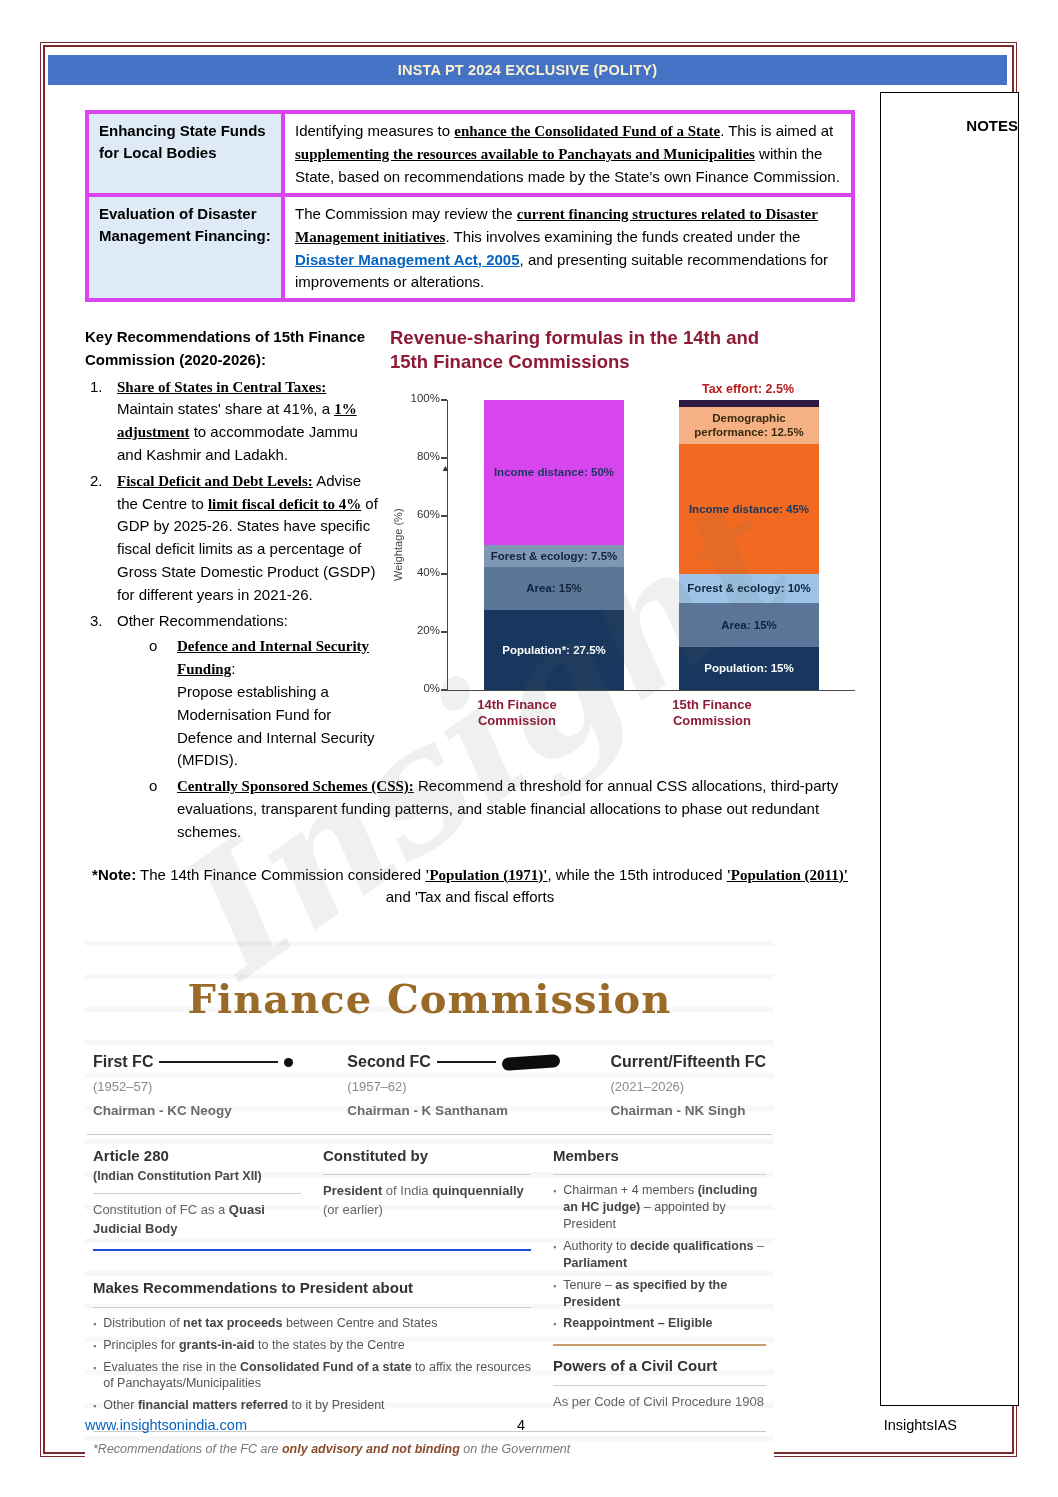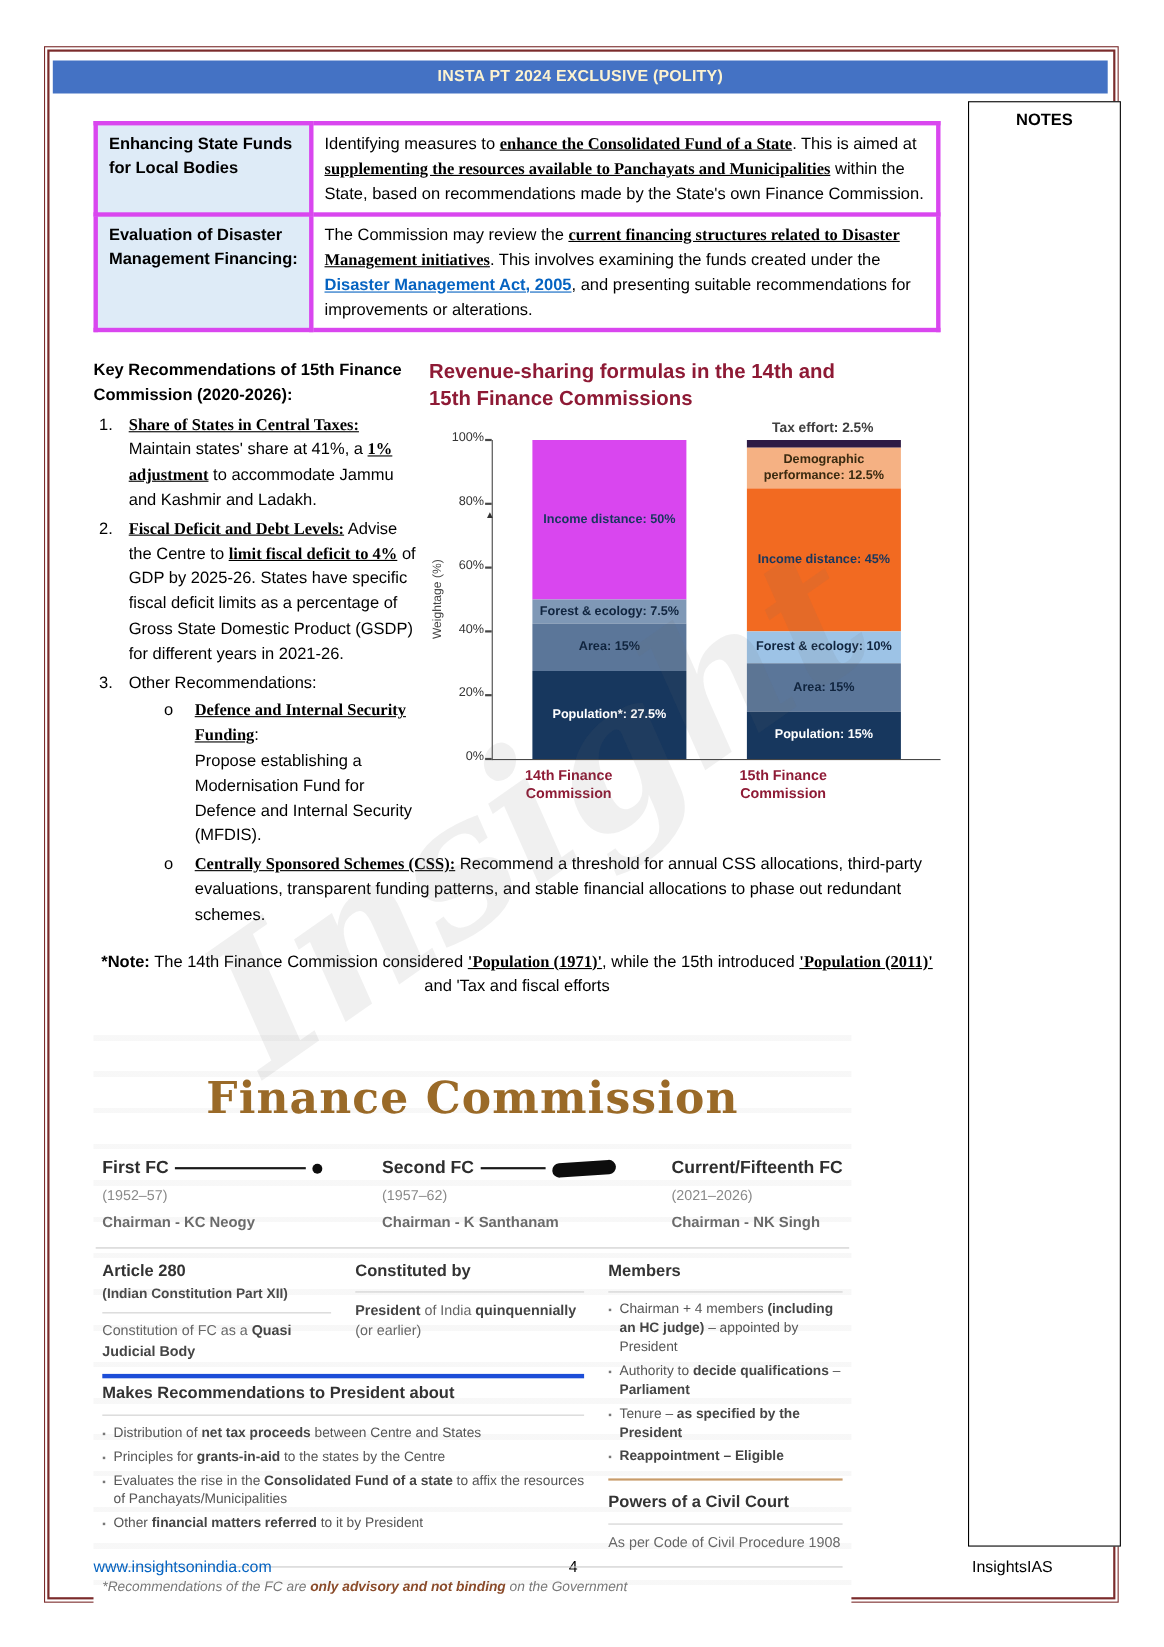--- a/index.html
+++ b/index.html
@@ -5,33 +5,33 @@
   html,body{margin:0;padding:0;background:#fff;}
   body{width:1058px;height:1497px;position:relative;font-family:"Liberation Sans",sans-serif;color:#000;}
   
   .frame{position:absolute;left:40px;top:42px;width:975px;height:1413px;border:1px solid #7b2b2b;}
   .frame::after{content:"";position:absolute;inset:2px;border:2px solid #7b2b2b;pointer-events:none;}
   
   .header{position:absolute;left:48px;top:55px;width:959px;height:30px;background:#4472c4;
     display:flex;align-items:center;justify-content:center;color:#fdf3d0;font-weight:bold;font-size:14.5px;letter-spacing:.2px;}
   
   .notes{position:absolute;left:880px;top:92px;width:137px;height:1312px;border:1px solid #000;background:#fff;}
-  .notes-label{font-weight:bold;font-size:15px;text-align:center;margin-top:8px;}
+  .notes-label{font-weight:bold;font-size:15px;text-align:right;margin-top:24px;}
   
   .top-table{position:absolute;left:85px;top:110px;width:770px;border-collapse:collapse;font-size:15px;line-height:1.45;}
   .top-table td{border:4px solid #d946ef;vertical-align:top;padding:6px 10px;}
   .top-table td.th{width:172px;background:#deebf7;font-weight:bold;}
   .bu{font-weight:bold;text-decoration:underline;font-family:Liberation Serif, serif;}
   .link{color:#0563c1;font-weight:bold;text-decoration:underline;cursor:pointer;}
   
   .main{position:absolute;left:85px;top:326px;width:770px;font-size:15px;line-height:1.52;}
   .chart-box{float:right;width:465px;margin-left:10px;margin-bottom:8px;}
   .chart-title{font-weight:bold;font-size:18.5px;line-height:1.3;color:#8e1a35;}
   .chart-area{position:relative;display:flex;margin-top:26px;}
-  .callout{position:absolute;top:-20px;left:273px;width:170px;text-align:center;font-weight:bold;font-size:12.5px;color:#404040;}
+  .callout{position:absolute;top:-20px;left:273px;width:170px;text-align:center;font-weight:bold;font-size:12.5px;color:#b91c1c;}
   .ylab{writing-mode:vertical-rl;transform:rotate(180deg);height:290px;width:16px;font-size:11px;color:#444;text-align:center;}
   .yticks{width:41px;position:relative;height:290px;font-size:11.5px;color:#333;}
   .ytick{position:absolute;right:7px;}
   .plot{position:relative;flex:1;height:290px;border-left:1.5px solid #474747;border-bottom:1.5px solid #474747;
     display:flex;align-items:flex-end;justify-content:center;column-gap:55px;}
   .tickmark{position:absolute;left:-7px;width:6px;height:2px;background:#474747;}
   .axis-arrow{position:absolute;left:-7px;bottom:74%;font-size:9px;color:#333;}
   .bar{width:140px;height:100%;display:flex;flex-direction:column-reverse;}
   .seg{display:flex;align-items:center;justify-content:center;text-align:center;overflow:hidden;}
   .seg span{font-weight:bold;font-size:11.5px;line-height:1.25;}
@@ -64,21 +64,21 @@
   .ig-body{display:flex;gap:22px;padding:0 6px;}
   .ig-left{width:438px;}
   .ig-row1{display:flex;gap:22px;padding-bottom:10px;}
   .ig-article{width:208px;}
   .ig-constituted{flex:1;}
   .ig-h{font-weight:bold;font-size:15px;color:#333;}
   .ig-sub{font-weight:bold;font-size:12.5px;color:#4a4a4a;}
   .ig-hr{border-top:1px solid #cfcfcf;margin:7px 0;}
   .ig-text{color:#666;font-size:13px;line-height:1.45;}
   .ig-text .b,.ig-li .b{font-weight:bold;color:#454545;}
-  .ig-recs{border-top:4px solid #1d4ed8;padding-top:3px;}
+  .ig-recs{border-top:2px solid #1d4ed8;padding-top:26px;}
   .ig-right{flex:1;}
   .ig-li{display:flex;gap:7px;font-size:12.5px;color:#555;margin:5px 0;line-height:1.35;}
   .ig-li .m{color:#777;font-size:9px;margin-top:3px;flex:0 0 auto;}
   .ig-powers{border-top:2px solid #c89c6b;margin-top:12px;padding-top:9px;}
   .ig-foot{border-top:1px solid #c9c9c9;margin:12px 6px 0 6px;padding-top:8px;font-style:italic;color:#777;font-size:12.5px;}
   .ig-foot .b{font-weight:bold;color:#8a4b2a;}
   
   .watermark{position:absolute;left:150px;top:850px;font-family:"DejaVu Serif",serif;font-style:italic;font-weight:bold;
     font-size:170px;color:rgba(110,110,110,0.10);transform:rotate(-35deg);transform-origin:left top;pointer-events:none;z-index:5;white-space:nowrap;}
   

